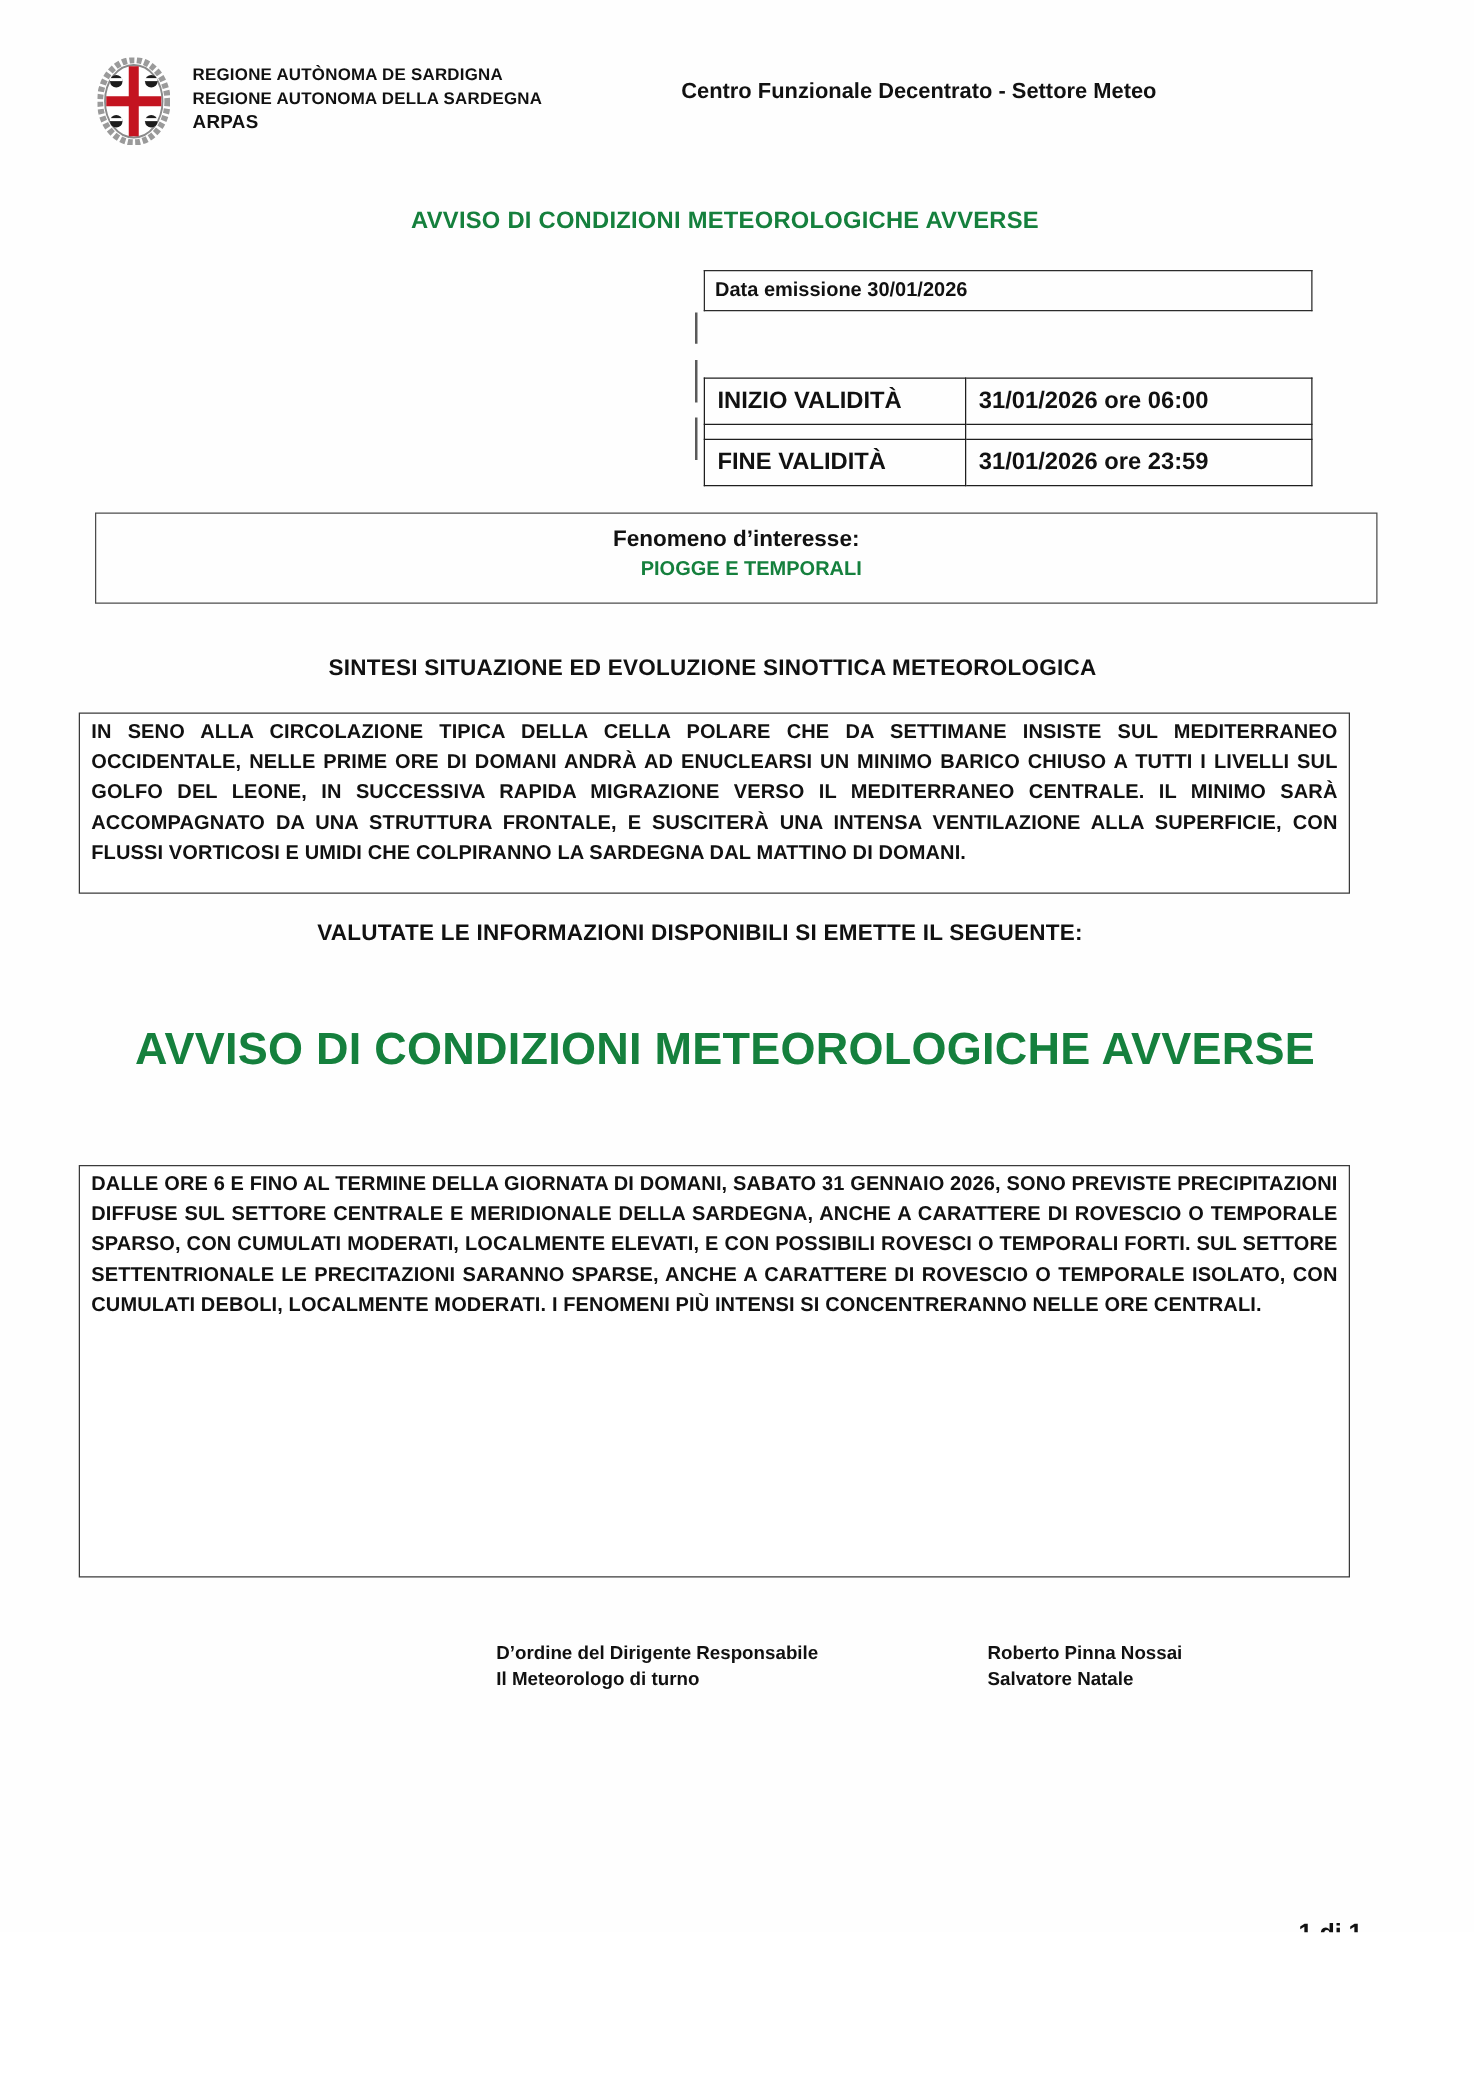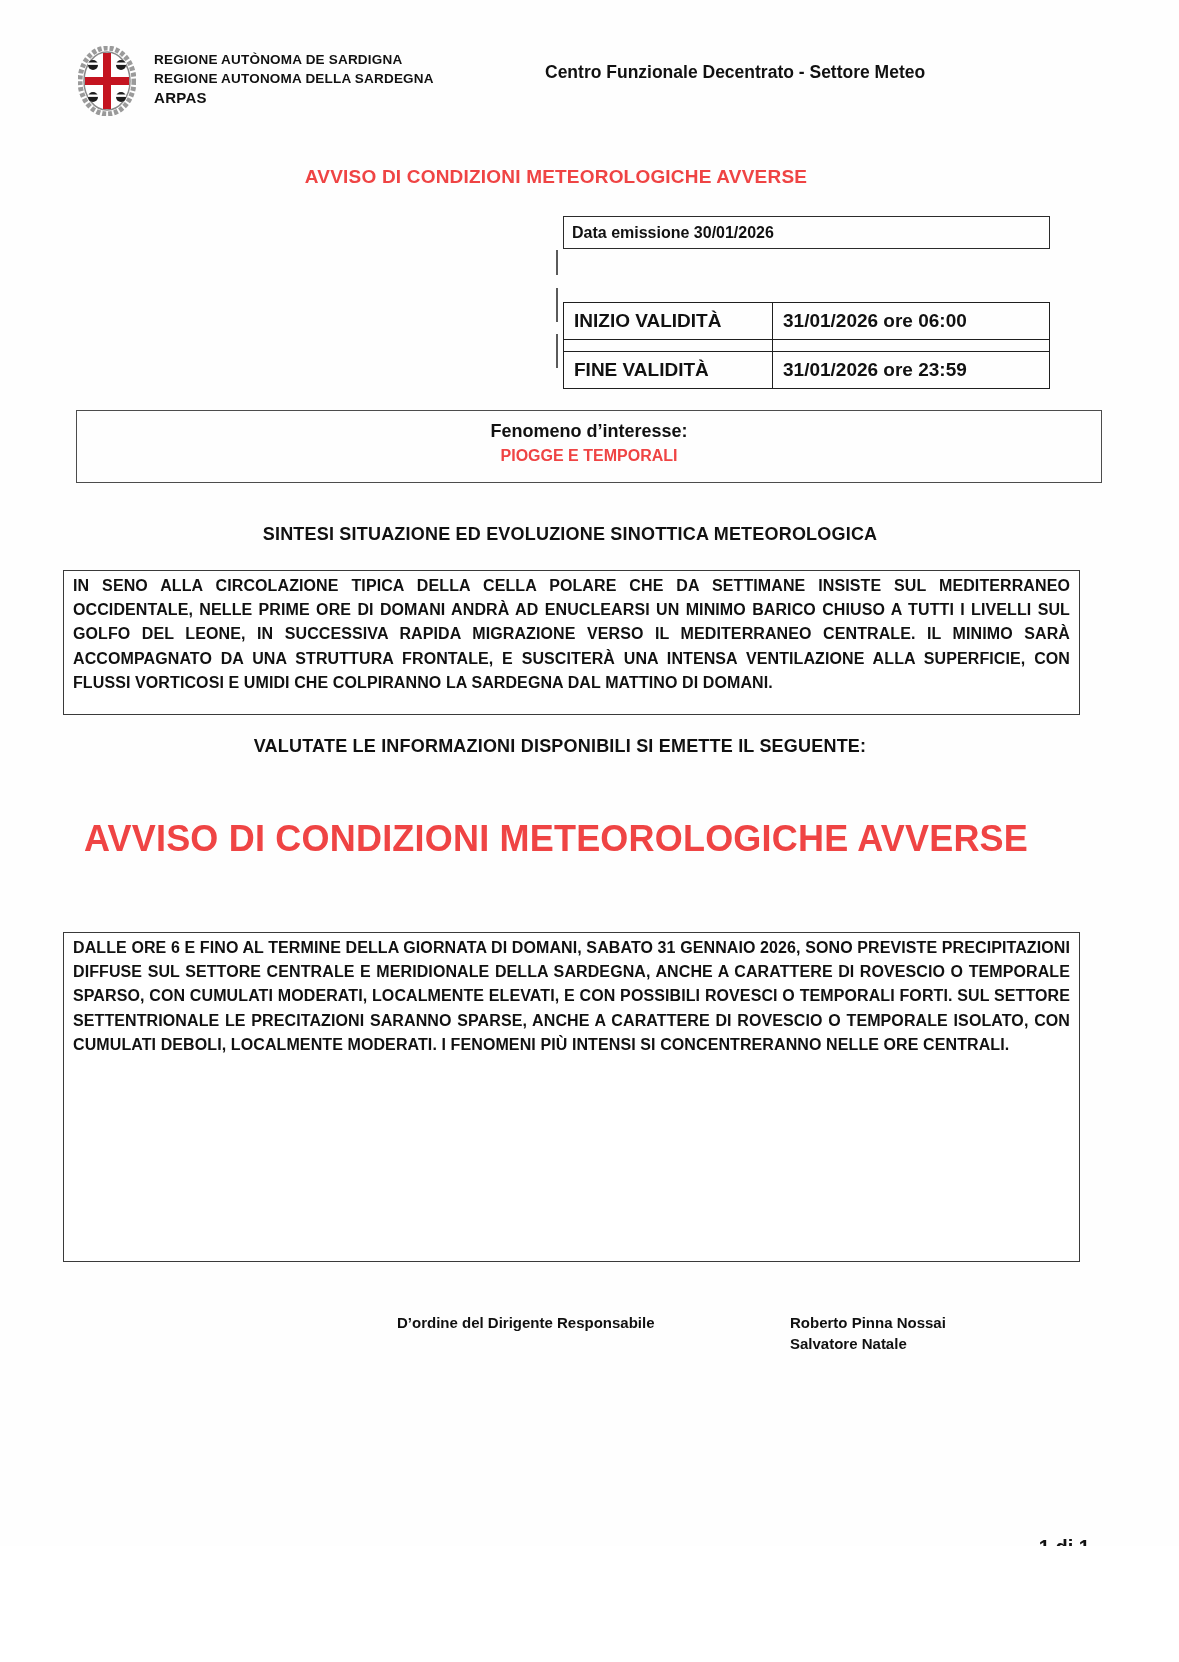--- a/index.html
+++ b/index.html
@@ -1,20 +1,20 @@
 <!DOCTYPE html>
 <html><head>
 <meta charset="utf-8">
 <style>
   html,body{margin:0;padding:0;background:#ffffff;}
   body{font-family:"Liberation Sans", sans-serif; color:#111;}
   .page{position:relative;width:1179px;height:1546px;background:#fefefe;overflow:hidden;}
   .abs{position:absolute;}
   .center{text-align:center;}
-  .red{color:#ef4444;}
+  .red{color:#15803d;margin-left:24px;}
 
   
   .agency-line{font-size:13.5px;font-weight:700;line-height:19px;letter-spacing:.2px;}
   .agency-arpas{font-size:15px;font-weight:700;line-height:20px;letter-spacing:.3px;}
   .dept{font-size:17.5px;font-weight:700;}
 
   .doc-title{font-size:19px;font-weight:700;letter-spacing:.2px;}
 
   
   table{border-collapse:collapse;}
@@ -127,20 +127,21 @@
   <div class="abs section-heading center" style="left:0;top:736px;width:1120px;">VALUTATE LE INFORMAZIONI DISPONIBILI SI EMETTE IL SEGUENTE:</div>
 
   <div class="abs big-title red center" style="left:0;top:818px;width:1112px;">AVVISO DI CONDIZIONI METEOROLOGICHE AVVERSE</div>
 
   <div class="abs body-box" style="left:63px;top:932px;width:1017px;height:330px;">
     <div class="body-text">DALLE ORE 6 E FINO AL TERMINE DELLA GIORNATA DI DOMANI, SABATO 31 GENNAIO 2026, SONO PREVISTE PRECIPITAZIONI DIFFUSE SUL SETTORE CENTRALE E MERIDIONALE DELLA SARDEGNA, ANCHE A CARATTERE DI ROVESCIO O TEMPORALE SPARSO, CON CUMULATI MODERATI, LOCALMENTE ELEVATI, E CON POSSIBILI ROVESCI O TEMPORALI FORTI. SUL SETTORE SETTENTRIONALE LE PRECITAZIONI SARANNO SPARSE, ANCHE A CARATTERE DI ROVESCIO O TEMPORALE ISOLATO, CON CUMULATI DEBOLI, LOCALMENTE MODERATI. I FENOMENI PIÙ INTENSI SI CONCENTRERANNO NELLE ORE CENTRALI.</div>
   </div>
 
   <div class="abs sig" style="left:397px;top:1312px;width:380px;">
     <div>D’ordine del Dirigente Responsabile</div>
+    <div>Il Meteorologo di turno</div>
   </div>
   <div class="abs sig" style="left:790px;top:1312px;width:280px;">
     <div>Roberto Pinna Nossai</div>
     <div>Salvatore Natale</div>
   </div>
 
   <div class="abs footer-page" style="left:800px;top:1536px;width:290px;text-align:right;">1 di 1</div>
   <div class="abs footer-rev" style="left:800px;top:1557px;width:290px;text-align:right;">AM_rev1.1_2019</div>
 
 </div>

